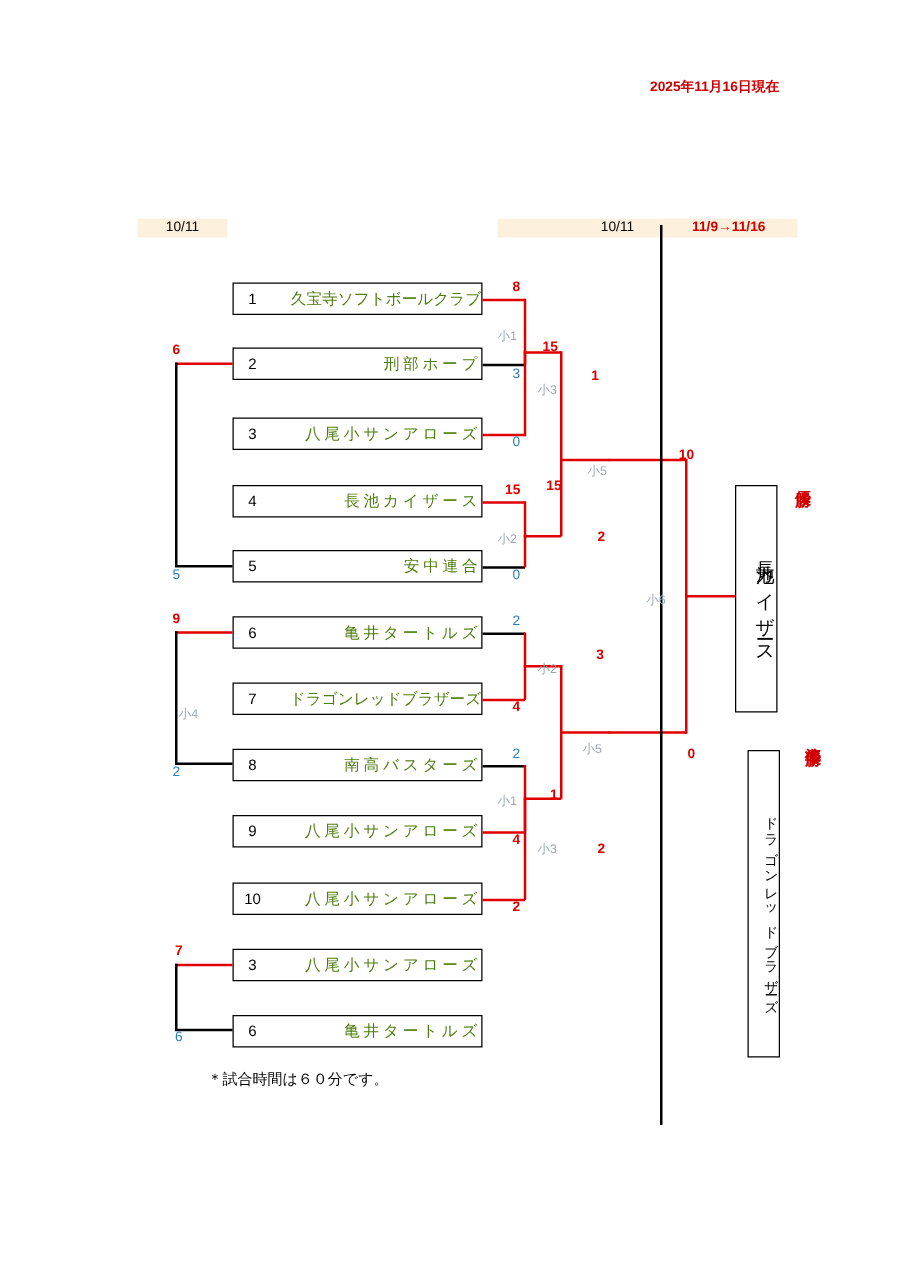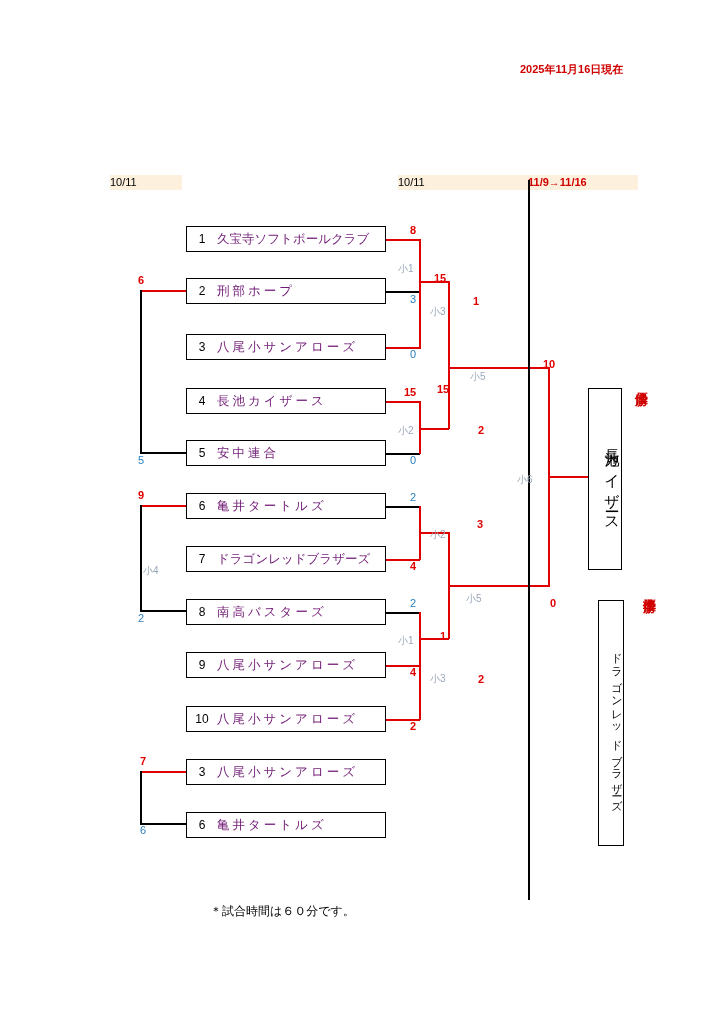--- a/index.html
+++ b/index.html
@@ -38,21 +38,21 @@
     color: #000;
     letter-spacing: 1px;
     font-family: "DejaVu Sans", sans-serif;
   }
 
   
   .round-band {
     background: #fdf0dd;
     font-size: 11px;
     color: #000;
-    text-align: left;
+    text-align: center;
     height: 15px;
     line-height: 15px;
   }
   #band-left { left: 110px; top: 175px; width: 72px; }
   #band-mid  { left: 398px; top: 175px; width: 192px; }
   #band-right{
     left: 528px; top: 175px; width: 110px;
     background: #fdf0dd;
     color: #d00000; font-weight: bold;
   }
@@ -69,23 +69,23 @@
   .team-num {
     width: 30px;
     text-align: center;
     font-size: 12px;
     color: #000;
     border-right: 0px;
     flex: 0 0 30px;
   }
   .team-name {
     flex: 1;
-    text-align: left;
+    text-align: right;
     font-size: 12.5px;
-    color: #701a75;
+    color: #4d7c0f;
     font-family: "DejaVu Sans", sans-serif;
     white-space: nowrap;
     overflow: hidden;
     letter-spacing: 0px;
   }
   .team-name.sp { letter-spacing: 3px; }
 
   
   .ln { position: absolute; background: #000; }
   .ln.red { background: #e00000; }
@@ -135,25 +135,24 @@
     color: #d00000;
     font-weight: bold;
     font-size: 13px;
     font-family: "DejaVu Sans", sans-serif;
     letter-spacing: 1px;
   }
   #label-winner { left: 632px; top: 382px; }
   #label-runnerup { left: 640px; top: 588px; }
 
   #footnote {
-    left: 166px; top: 903px;
+    left: 166px; top: 855px;
     font-size: 12px;
     color: #000;
     font-family: "DejaVu Sans", sans-serif;
-    margin-left: 44px;
   }
   
   #divider { left: 528px; top: 180px; width: 2px; height: 720px; background: #000; }
 </style>
 </head>
 <body>
 
 <div class="page">
 
   <div class="abs" id="date-note">2025年11月16日現在</div>

